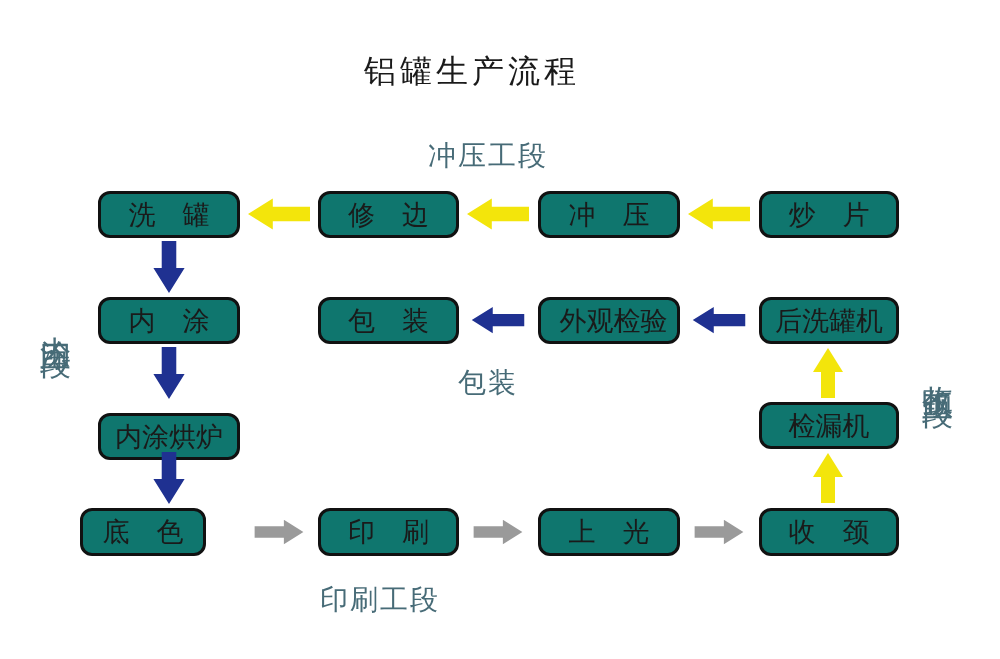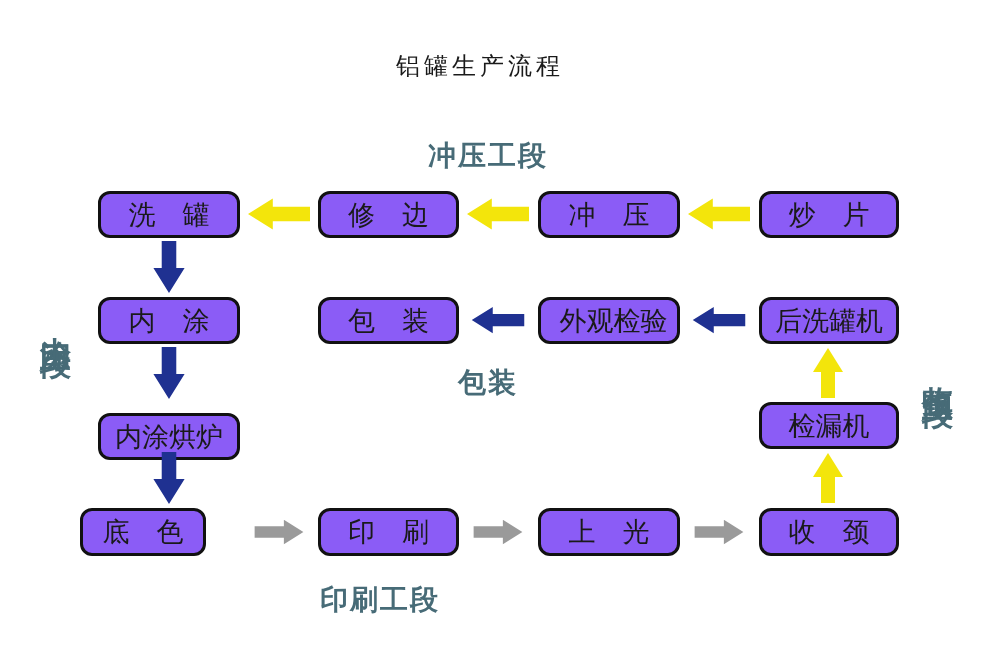--- a/index.html
+++ b/index.html
@@ -7,41 +7,40 @@
     font-family:"Liberation Sans","DejaVu Sans",sans-serif;
     background:#fff;
   }
   .canvas{
     position:relative;
     width:1000px;height:659px;
     background:var(--c-background,#fff);
     overflow:hidden;
   }
   .page-title{
-    position:absolute;left:16px;top:50px;width:928px;
+    position:absolute;left:8px;top:50px;width:928px;
     text-align:center;
-    font-size:24px;letter-spacing:4px;
+    font-size:32px;letter-spacing:4px;
     color:var(--c-text,#1a1a1a);
   }
   .node{
     position:absolute;
     box-sizing:border-box;
     border:3px solid var(--c-box-border,#111);
     border-radius:12px;
-    background:#8b5cf6;
+    background:#0f766e;
     display:flex;align-items:center;justify-content:center;
     font-size:27px;color:var(--c-text,#1a1a1a);
     white-space:nowrap;
   }
   .stage-label{
     position:absolute;
     font-size:28px;letter-spacing:2px;
     color:var(--c-teal,#476b77);
     white-space:nowrap;
-    font-weight:bold;
   }
   .stage-label.vertical{
     writing-mode:vertical-rl;
     letter-spacing:4px;
     font-size:31px;
   }
   .arrow{position:absolute;display:block;}
   .arrow use{fill:currentColor;}
   .arrow.yellow{color:var(--c-yellow,#f3e50b);}
   .arrow.blue{color:var(--c-blue,#1f3191);}

